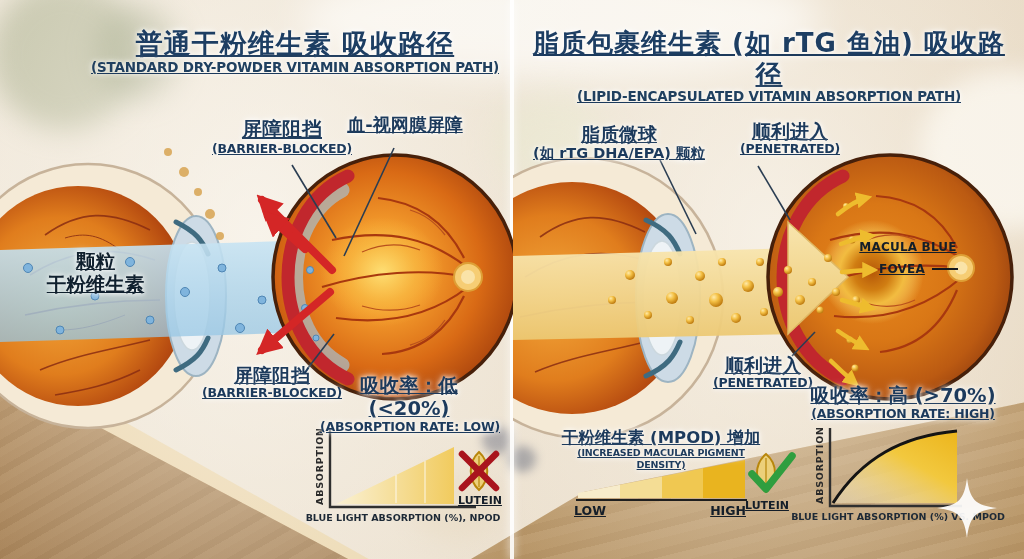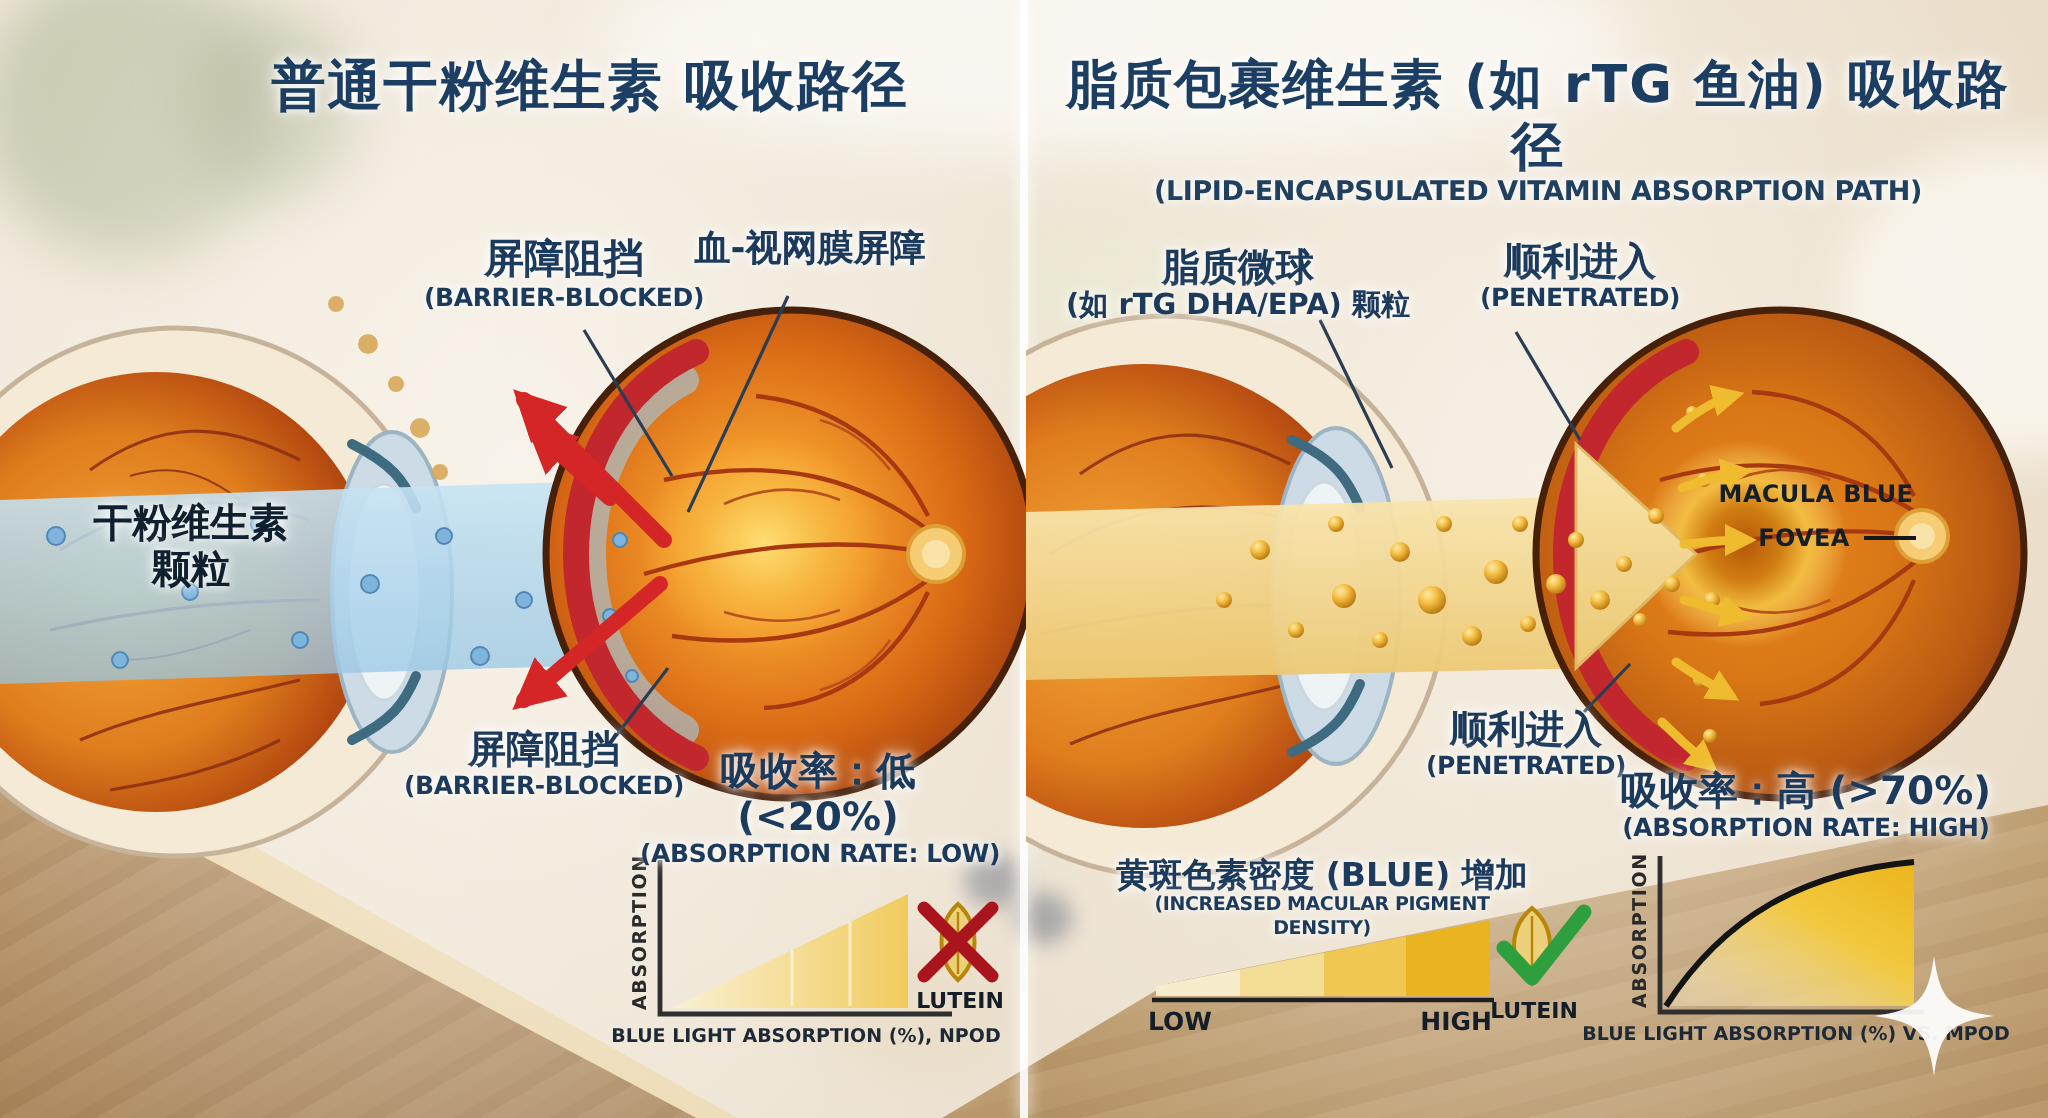--- a/index.html
+++ b/index.html
@@ -9,21 +9,21 @@
   
   .wood{position:absolute;inset:0;}
   .wood-left{background:linear-gradient(rgba(125,85,45,.12),rgba(95,62,30,.38)),repeating-linear-gradient(-30deg,#c79b63 0 8px,#b78a52 8px 15px,#c2955d 15px 24px);clip-path:polygon(0 67%,34% 100%,0 100%);}
   .wood-left-edge{background:#ead2a2;clip-path:polygon(0 65%,3% 66%,36% 100%,31% 100%,0 69%);opacity:.85;}
   .wood-right{background:linear-gradient(rgba(130,95,50,.10),rgba(105,75,40,.28)),repeating-linear-gradient(-14deg,#cba269 0 9px,#bd9257 9px 17px,#c69c61 17px 27px);clip-path:polygon(46% 100%,57% 88%,100% 72%,100% 100%);}
   .blob{position:absolute;border-radius:50%;filter:blur(14px);}
   .wash{position:absolute;top:0;bottom:0;width:512px;background:radial-gradient(ellipse at 50% 42%,rgba(255,253,248,.60) 0%,rgba(250,245,235,.38) 55%,rgba(244,236,222,.15) 100%);}
   .divider{position:absolute;top:0;bottom:0;left:510px;width:4px;background:rgba(255,255,255,.9);box-shadow:0 0 8px rgba(255,255,255,.9);}
   
   .label{position:absolute;text-align:center;color:#1c3a5c;font-weight:bold;line-height:1.18;
-         text-shadow:0 0 4px rgba(255,255,255,.95),0 0 9px rgba(255,255,255,.8);z-index:6;}
+         text-shadow:0 0 4px rgba(255,255,255,.95),0 0 9px rgba(255,255,255,.8);z-index:6;text-decoration:underline;}
   .label .zh{display:block;}
   .label .en{display:block;letter-spacing:-.2px;}
   .title .zh{font-size:27px;letter-spacing:1px;color:#1d3e63;}
   .title .en{font-size:13.5px;color:#20405f;}
   .caps{color:#141e29;text-shadow:none;font-weight:bold;}
   .svg-art{position:absolute;inset:0;z-index:4;}
   .z7{z-index:7;}
 </style>
 </head>
 <body>
@@ -319,34 +319,35 @@
       <path d="M830,428 V506 H962" fill="none" stroke="#2f2f2f" stroke-width="2.4"></path>
       <text transform="translate(823,504) rotate(-90)" font-size="9.5" font-weight="bold" fill="#2a2a2a" letter-spacing="0.8">ABSORPTION</text>
       <text x="898" y="520" text-anchor="middle" font-size="9.5" font-weight="bold" fill="#1d2936">BLUE LIGHT ABSORPTION (%) VS. MPOD</text>
     </g>
 
     <path d="M967,478 C970,500 975,505 997,508 C975,511 970,516 967,538 C964,516 959,511 937,508 C959,505 964,500 967,478 Z" fill="rgba(255,255,255,.92)"></path>
   </svg>
 
   <div class="label title" style="left:85px;top:28px;width:420px;">
     <span class="zh">普通干粉维生素 吸收路径</span>
+    <span class="en">(STANDARD DRY-POWDER VITAMIN ABSORPTION PATH)</span>
   </div>
 
   <div class="label" style="left:188px;top:118px;width:188px;">
     <span class="zh" style="font-size:20px;">屏障阻挡</span>
     <span class="en" style="font-size:12.5px;">(BARRIER-BLOCKED)</span>
   </div>
 
   <div class="label" style="left:330px;top:114px;width:150px;">
     <span class="zh" style="font-size:18px;">血-视网膜屏障</span>
   </div>
 
   <div class="label" style="left:18px;top:250px;width:155px;color:#10202e;">
+    <span class="zh" style="font-size:19.5px;">颗粒</span>
     <span class="zh" style="font-size:19.5px;">干粉维生素</span>
-    <span class="zh" style="font-size:19.5px;">颗粒</span>
   </div>
 
   <div class="label" style="left:178px;top:364px;width:188px;">
     <span class="zh" style="font-size:19px;">屏障阻挡</span>
     <span class="en" style="font-size:12.5px;">(BARRIER-BLOCKED)</span>
   </div>
 
   <div class="label" style="left:318px;top:374px;width:182px;">
     <span class="zh" style="font-size:19.5px;">吸收率：低 (&lt;20%)</span>
     <span class="en" style="font-size:12.5px;text-align:right;">(ABSORPTION RATE: LOW)</span>
@@ -382,21 +383,21 @@
     <span class="zh" style="font-size:19px;">顺利进入</span>
     <span class="en" style="font-size:12.5px;">(PENETRATED)</span>
   </div>
 
   <div class="label" style="left:806px;top:384px;width:194px;">
     <span class="zh" style="font-size:19.5px;">吸收率：高 (&gt;70%)</span>
     <span class="en" style="font-size:12.5px;">(ABSORPTION RATE: HIGH)</span>
   </div>
 
   <div class="label" style="left:552px;top:428px;width:218px;">
-    <span class="zh" style="font-size:16.5px;">黄斑色素密度 (BLUE) 增加</span>
+    <span class="zh" style="font-size:16.5px;">干粉维生素 (MPOD) 增加</span>
     <span class="en" style="font-size:9.5px;letter-spacing:-.2px;">(INCREASED MACULAR PIGMENT DENSITY)</span>
   </div>
 
   <div class="label caps" style="left:574px;top:504px;width:44px;text-align:left;font-size:12.5px;">
     <span>LOW</span>
   </div>
   <div class="label caps" style="left:702px;top:504px;width:44px;text-align:right;font-size:12.5px;">
     <span>HIGH</span>
   </div>
 

